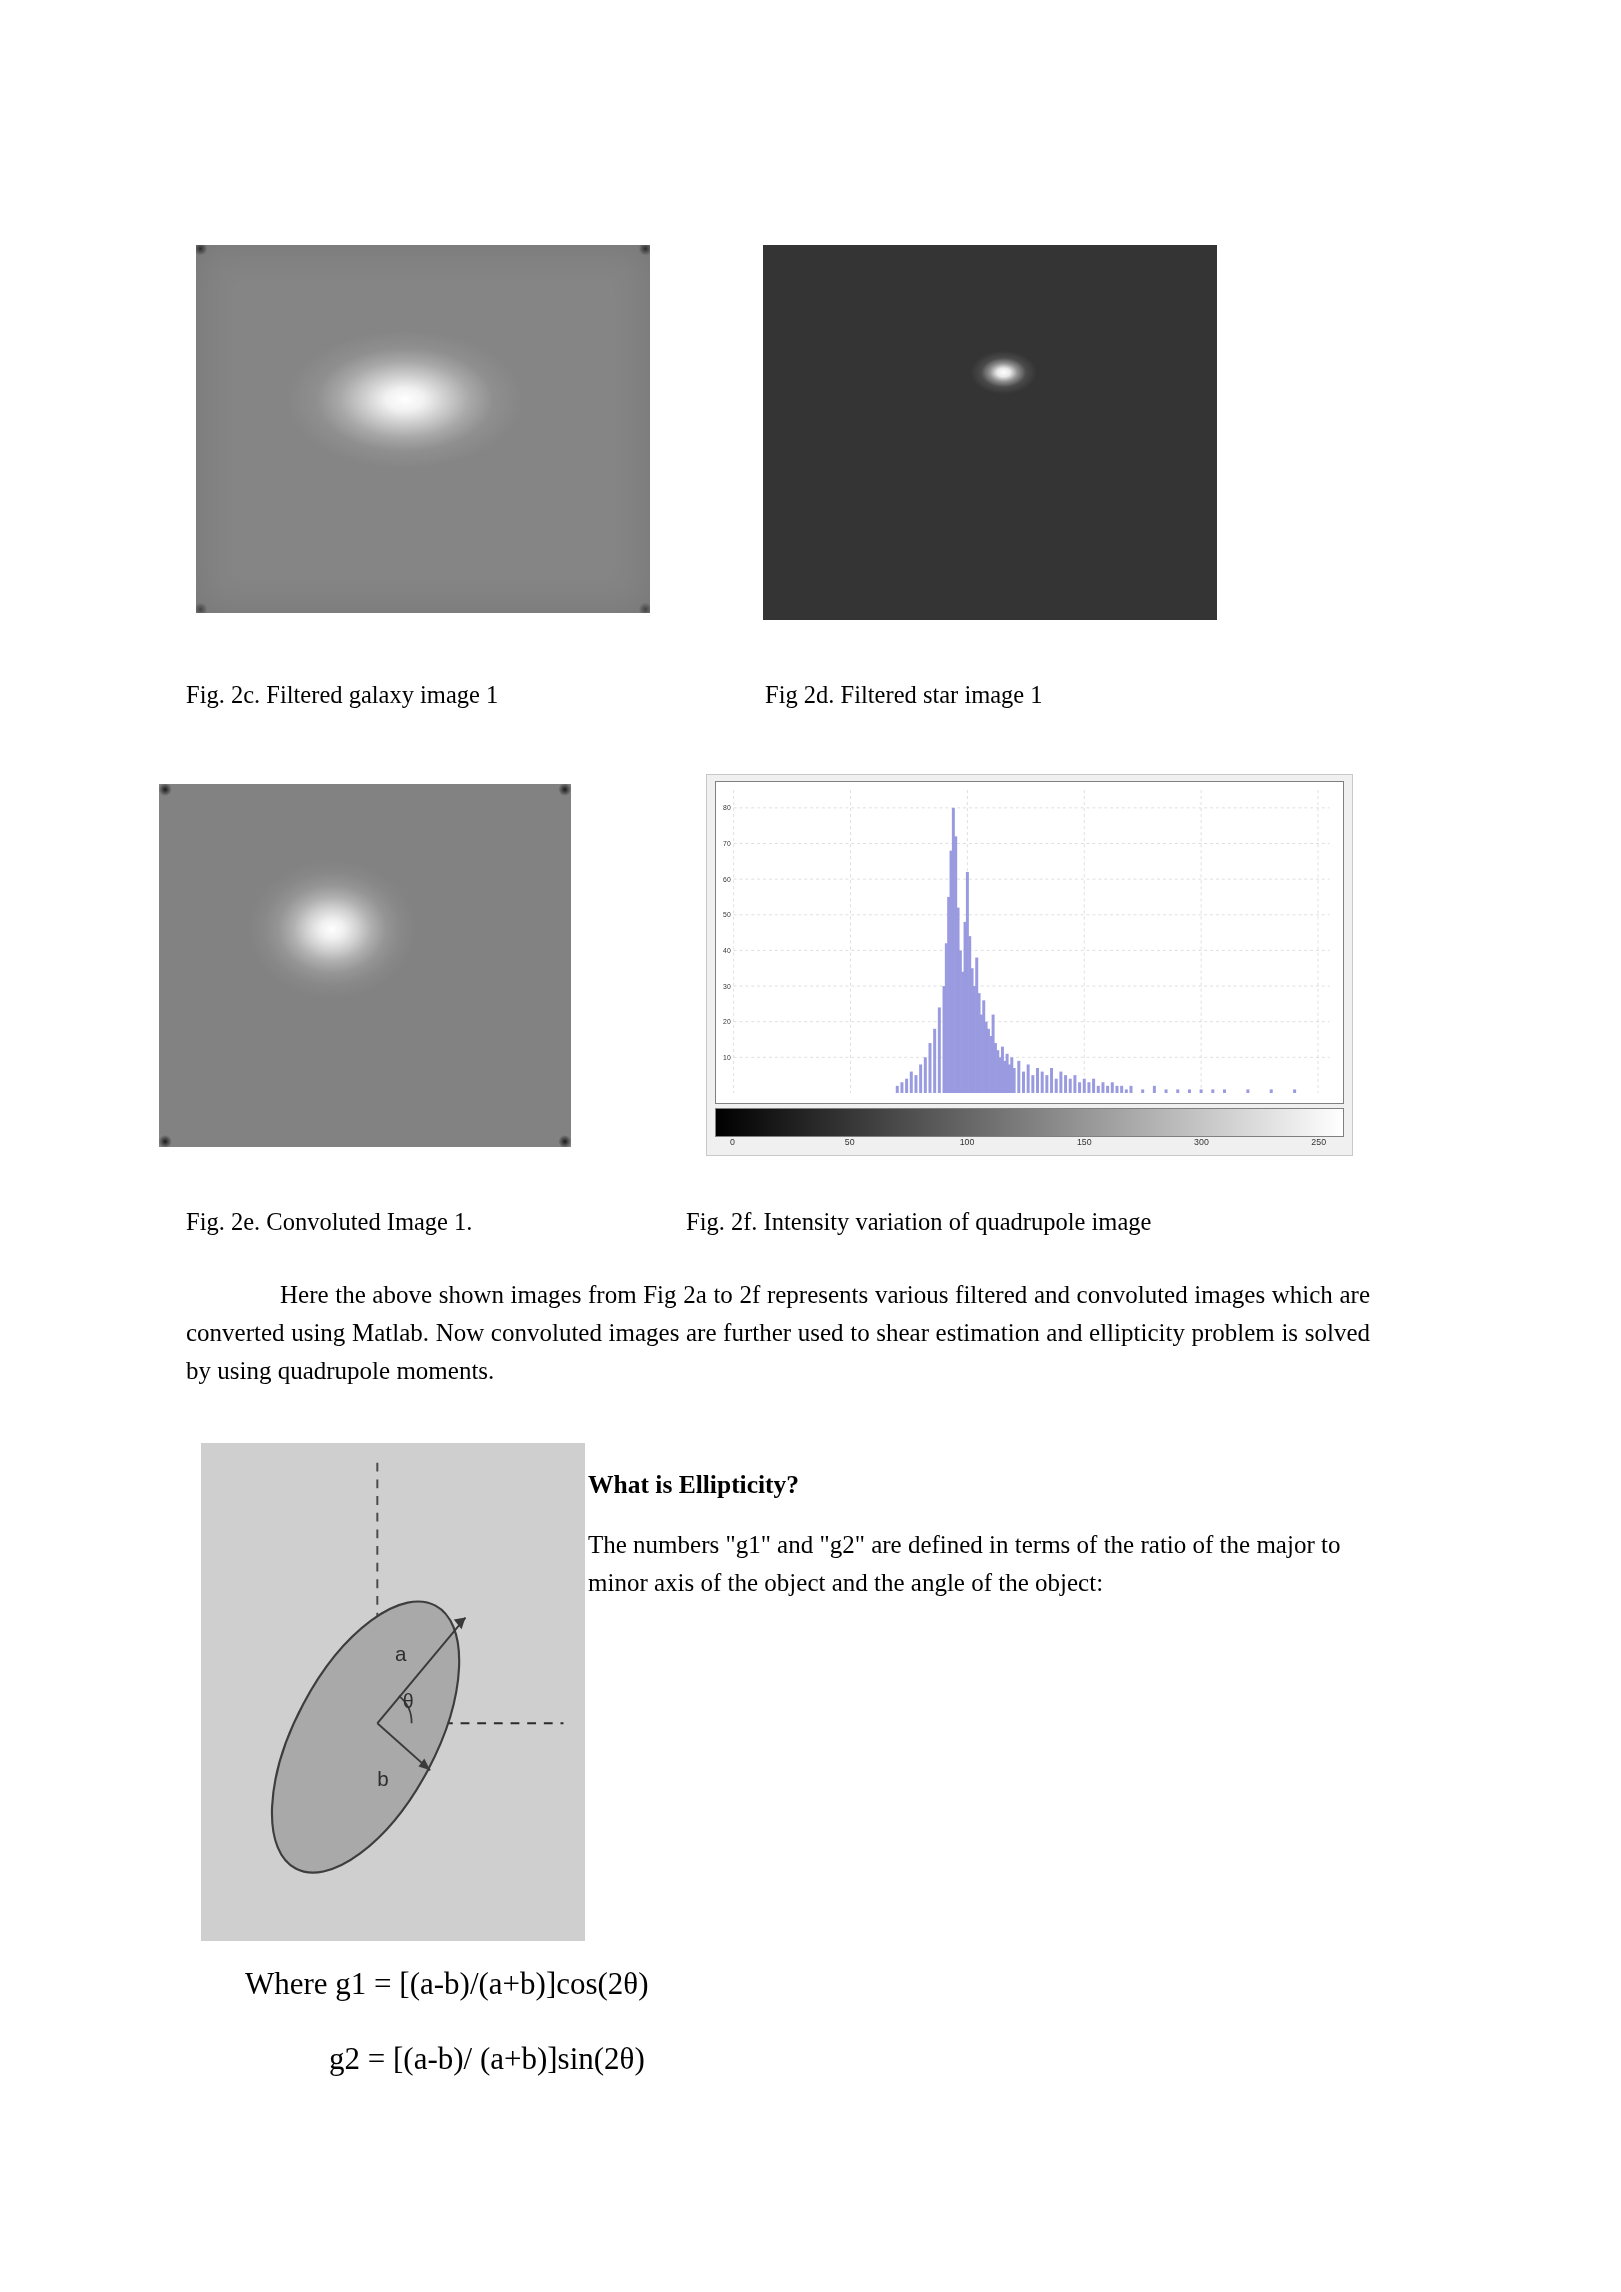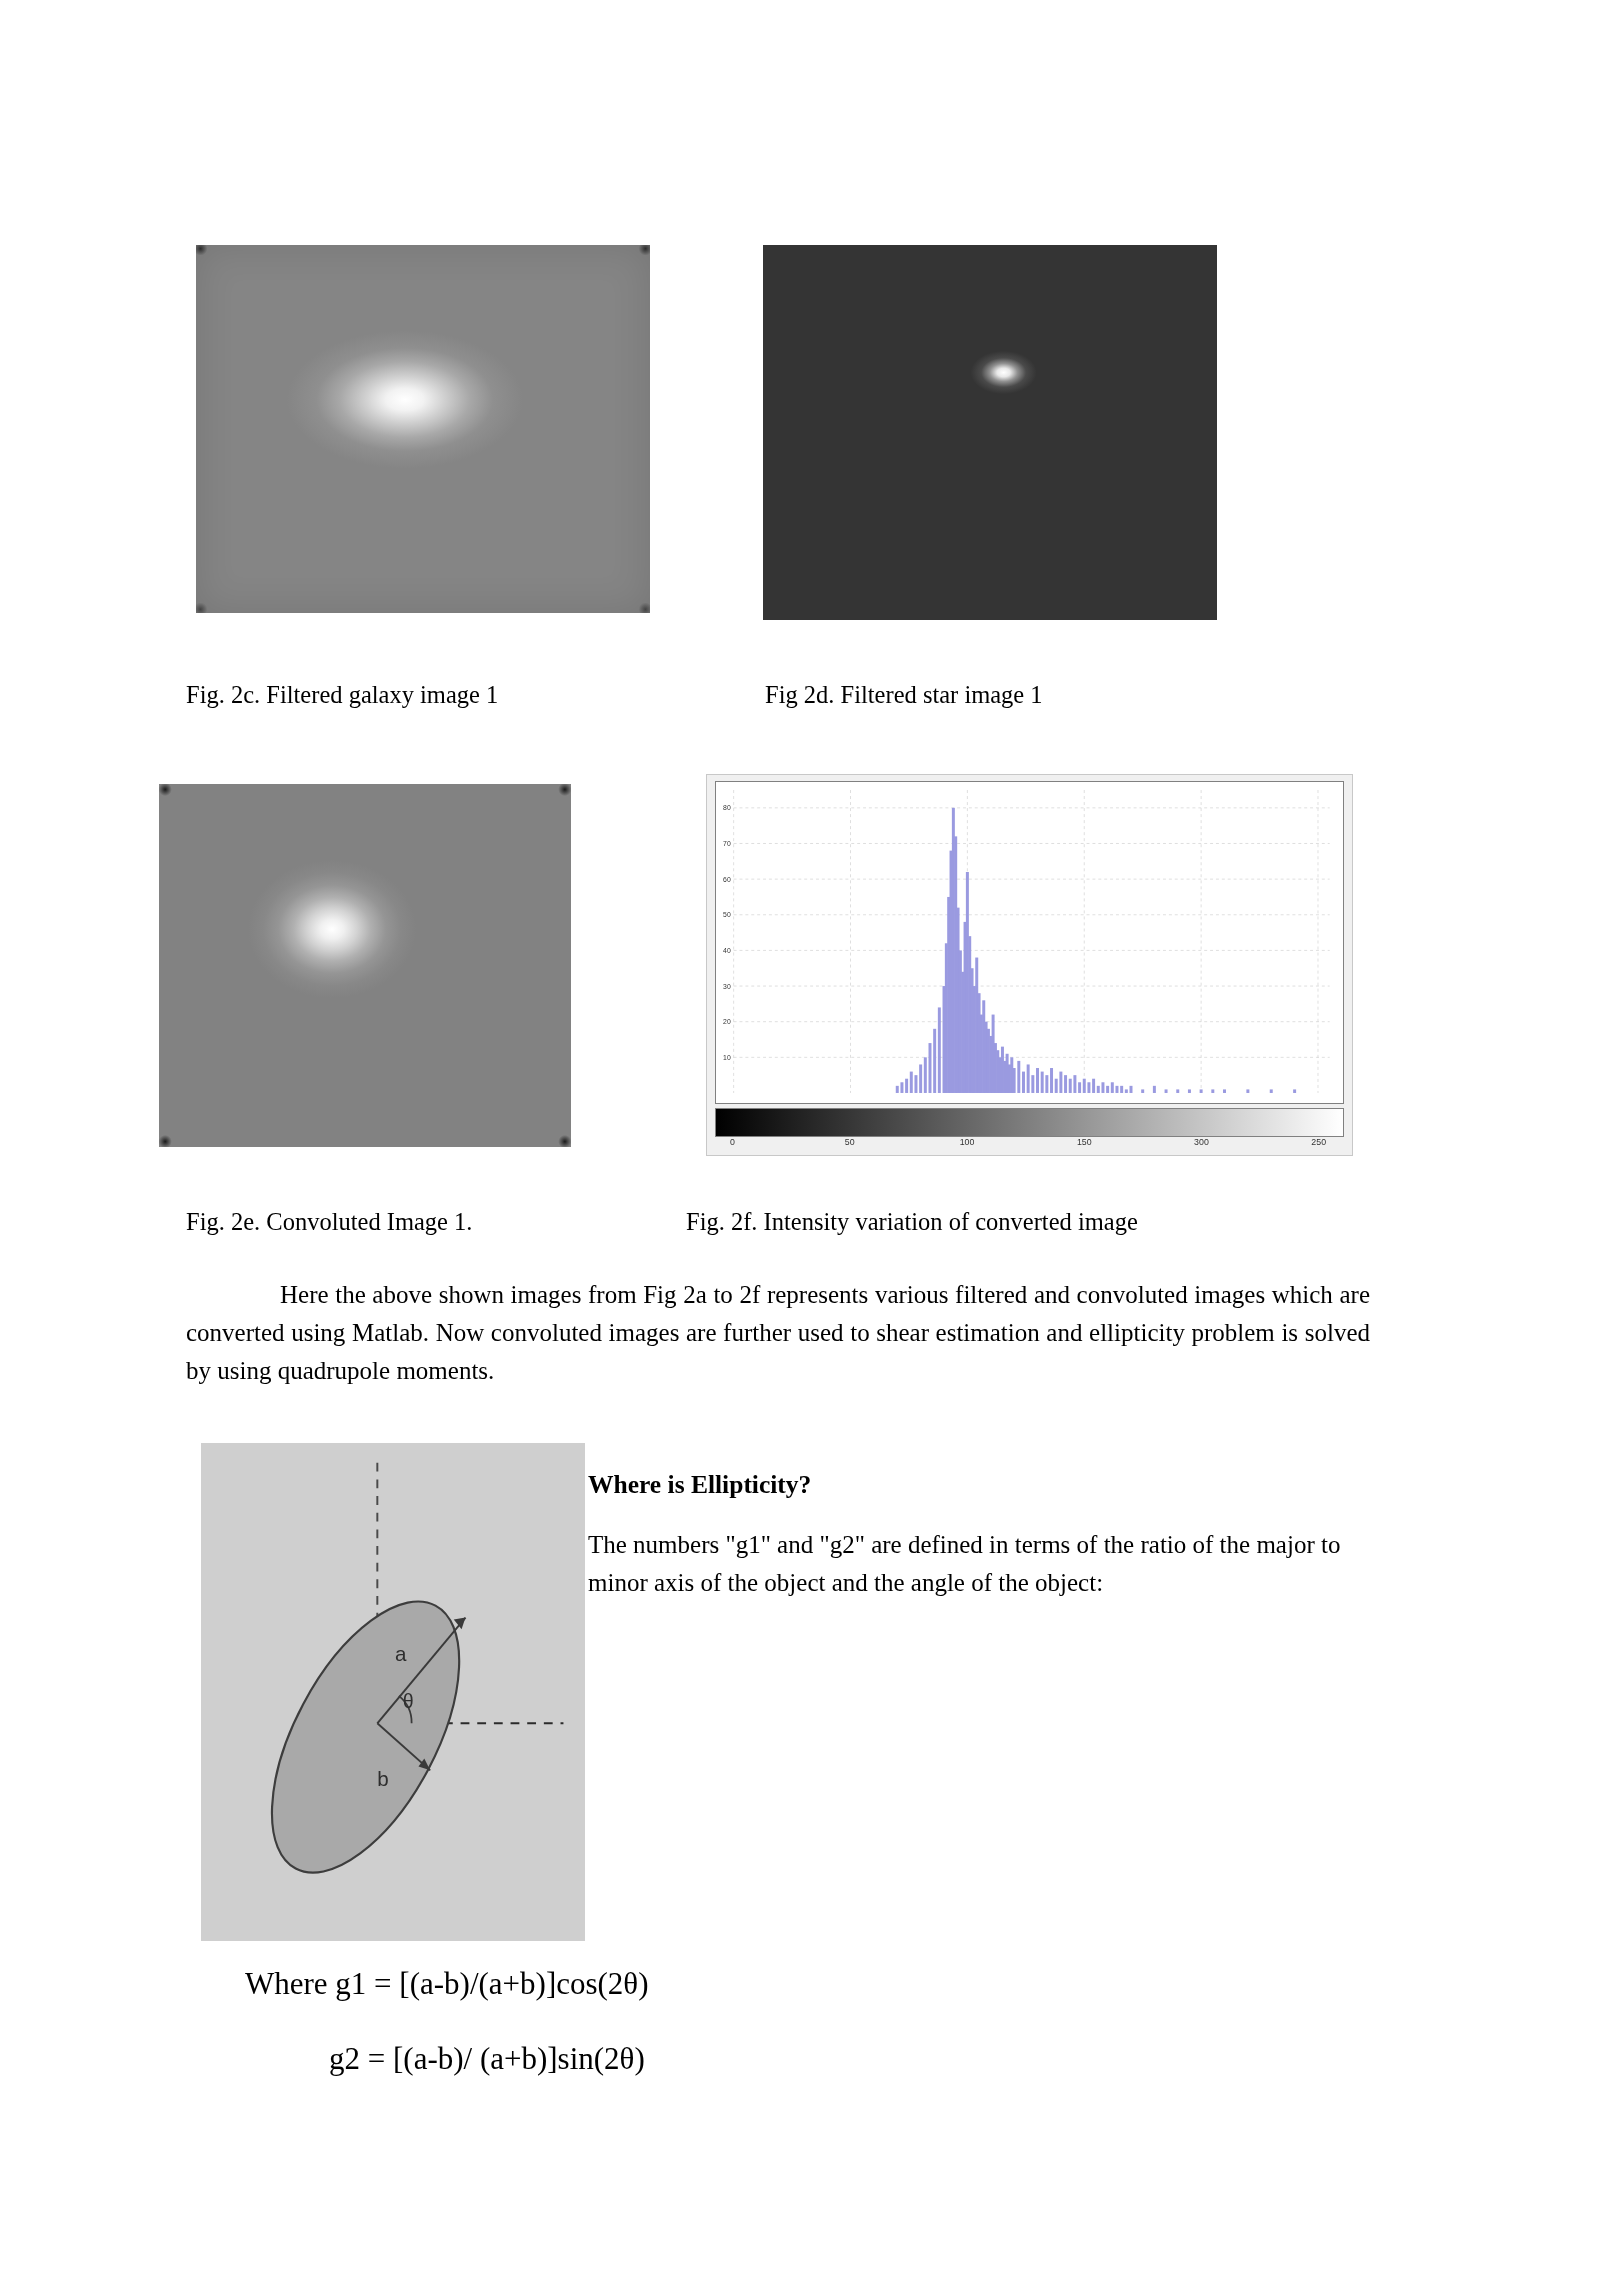--- a/index.html
+++ b/index.html
@@ -296,21 +296,21 @@
         <span style="left: 2.8125%;">0</span>
         <span style="left: 21.44%;">50</span>
         <span style="left: 40.0674%;">100</span>
         <span style="left: 58.6949%;">150</span>
         <span style="left: 77.3223%;">300</span>
         <span style="left: 95.9498%;">250</span>
       </div>
   </div>
 
   <div class="caption" style="left:186px; top:1208px;text-align:right;">Fig. 2e. Convoluted Image 1.</div>
-  <div class="caption" style="left:686px; top:1208px;">Fig. 2f. Intensity variation of converted image</div>
+  <div class="caption" style="left:686px; top:1208px;">Fig. 2f. Intensity variation of quadrupole image</div>
 
   <div class="body-par" style="left:186px; top:1276px;">
     <span class="indent"></span><span>Here the above shown images from Fig 2a to 2f represents various filtered and convoluted images which are converted using Matlab. Now convoluted images are further used to shear estimation and ellipticity problem is solved by using quadrupole moments.</span>
   </div>
 
   <div class="ellipse-fig" style="left:201px; top:1443px;">
     <svg width="384" height="498" viewBox="0 0 392 508">
 
       <line x1="180" y1="20" x2="180" y2="286" stroke="#4a4a4a" stroke-width="2" stroke-dasharray="9 8"></line>
 
@@ -325,21 +325,21 @@
       <polygon points="234,334 222,330 228,322" fill="#3a3a3a"></polygon>
 
       <path d="M 215 286 A 35 35 0 0 0 202 258" fill="none" stroke="#3a3a3a" stroke-width="1.8"></path>
       <text x="198" y="222" font-family="Liberation Sans, sans-serif" font-size="21" fill="#2e2e2e">a</text>
       <text x="206" y="270" font-family="Liberation Sans, sans-serif" font-size="20" fill="#2e2e2e">θ</text>
       <text x="180" y="350" font-family="Liberation Sans, sans-serif" font-size="21" fill="#2e2e2e">b</text>
     </svg>
   </div>
 
   <div class="rightcol" style="left:588px; top:1470px;">
-    <h3>Where is Ellipticity?</h3>
+    <h3>What is Ellipticity?</h3>
     <p>The numbers "g1" and "g2" are defined in terms of the ratio of the major to minor axis of the object and the angle of the object:</p>
   </div>
 
   <div class="formula" style="left:245px; top:1966px;">Where g1 = [(a-b)/(a+b)]cos(2θ)</div>
   <div class="formula" style="left:329px; top:2041px;">g2 = [(a-b)/ (a+b)]sin(2θ)</div>
 
 </div>
 
 
 </body></html>

